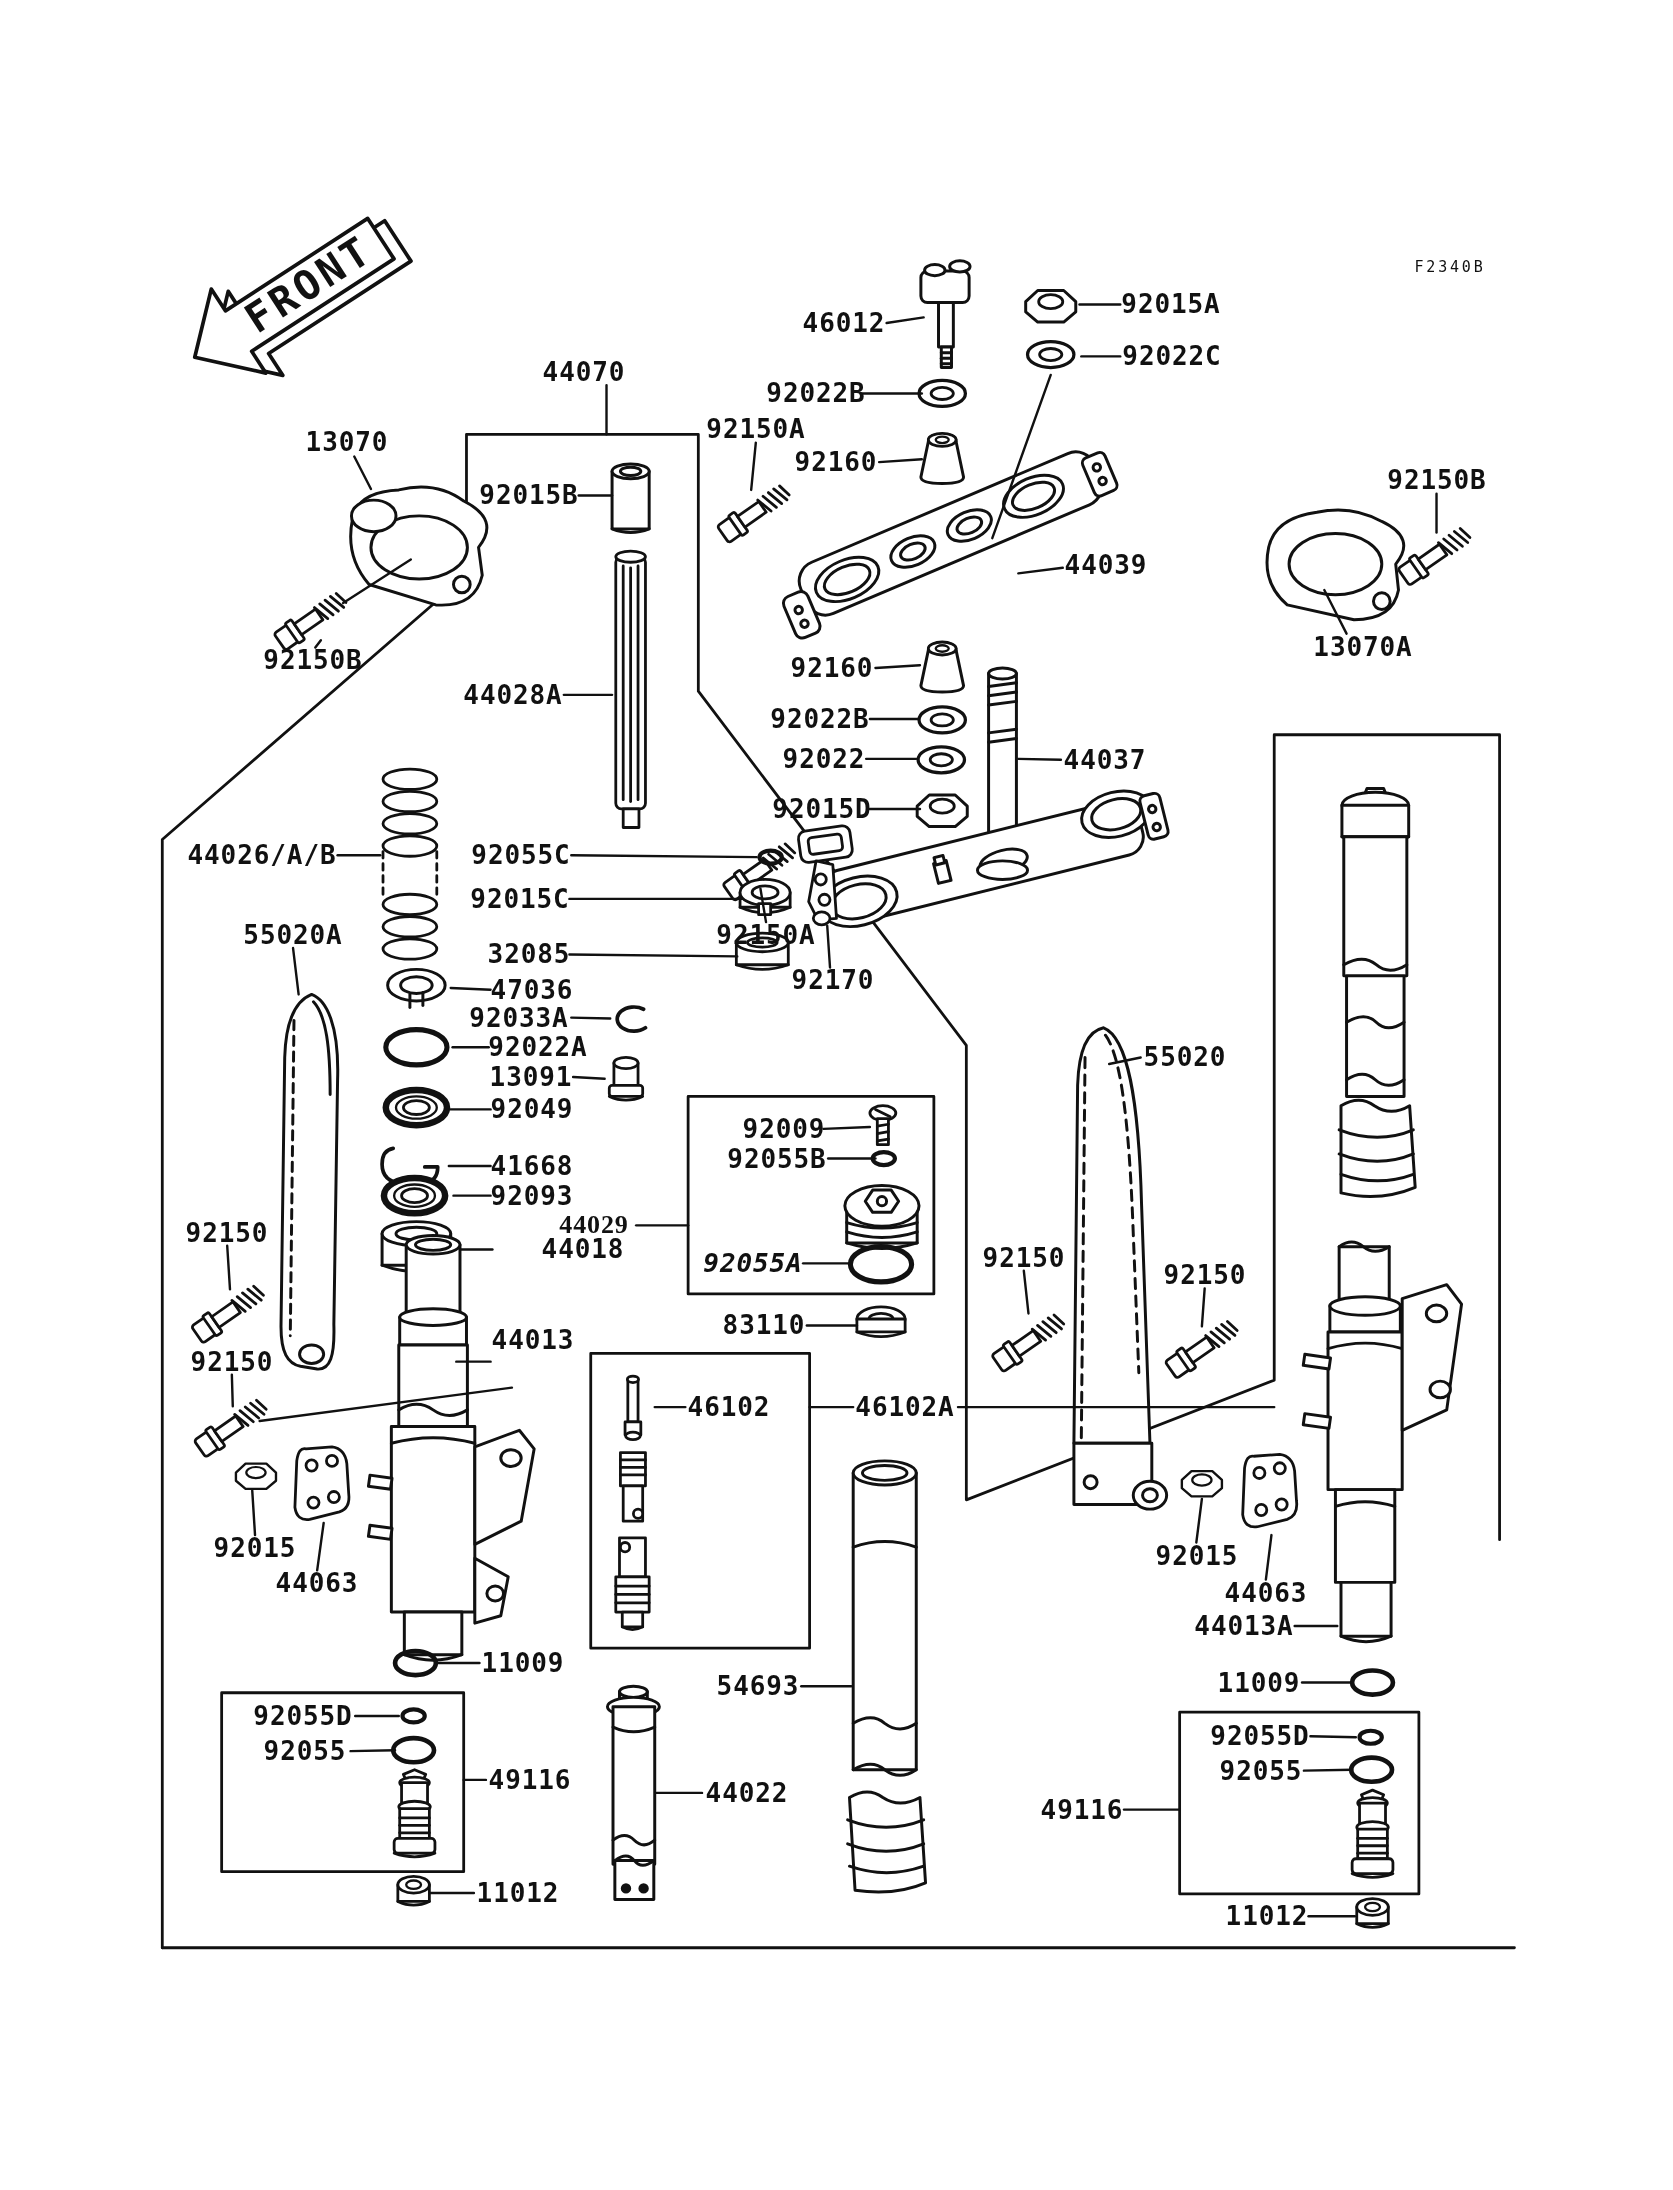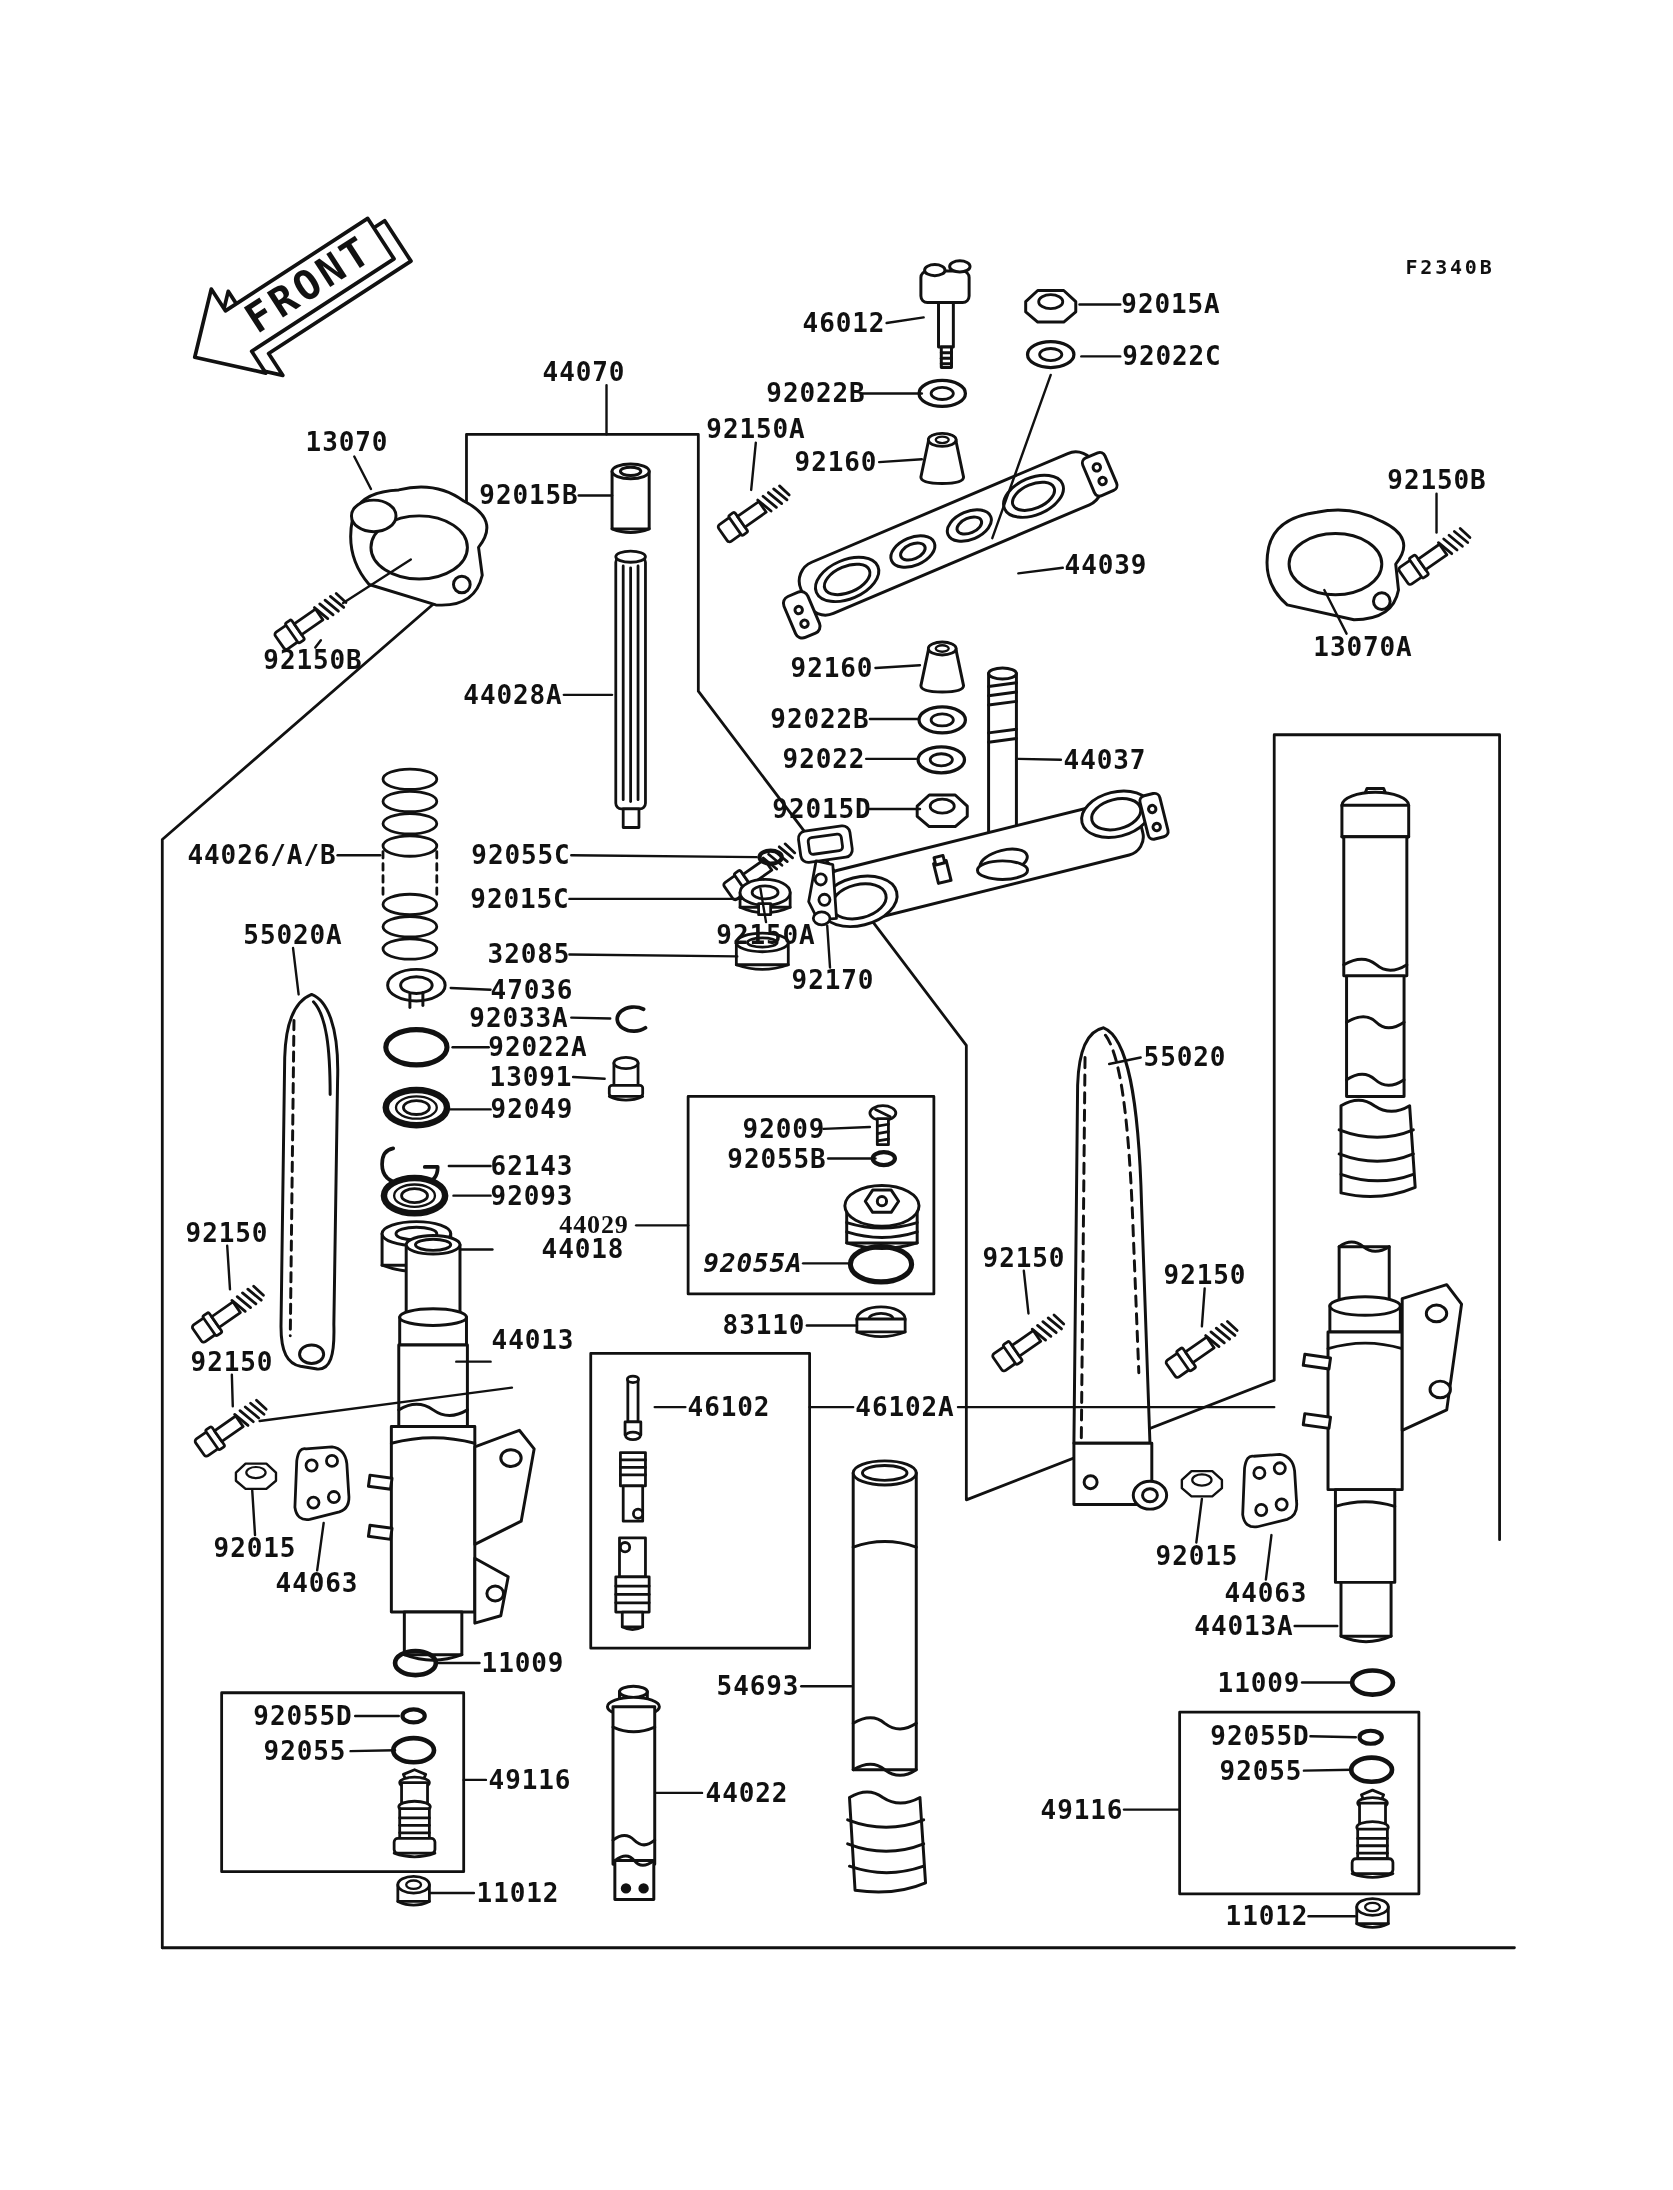--- a/index.html
+++ b/index.html
@@ -1,21 +1,21 @@
 <!DOCTYPE html>
 <html style="font-size:15px"><head>
 <meta charset="utf-8">
 <style>
   html,body{margin:0;padding:0;background:#ffffff;}
   #page{position:relative;width:1673px;height:2191px;background:#fff;overflow:hidden;
         font-family:"DejaVu Sans Mono","Liberation Mono",monospace;}
   #diagram-svg{position:absolute;left:0;top:0;}
   .part-label{position:absolute;transform:translate(-50%,-50%);font-size:26px;font-weight:700;
         letter-spacing:0.9px;color:#111;white-space:nowrap;}
-  #figure-code{position:absolute;transform:translate(-50%,-50%);font-size:20px;font-weight:700;
+  #figure-code{position:absolute;transform:translate(-50%,-50%);font-size:15px;font-weight:400;
         letter-spacing:2.8px;color:#111;white-space:nowrap;}
   svg *{vector-effect:none;}
 </style>
 </head>
 <body>
 
 <div id="page">
 
 <svg id="diagram-svg" width="1673" height="2191" viewBox="0 0 1804 2362" stroke-linecap="round" stroke-linejoin="round">
   <defs>
@@ -523,21 +523,21 @@
       <div class="part-label" style="left: 262px; top: 855px;">44026/A/B</div>
       <div class="part-label" style="left: 521px; top: 855px;">92055C</div>
       <div class="part-label" style="left: 520px; top: 899px;">92015C</div>
       <div class="part-label" style="left: 529px; top: 954px;">32085</div>
       <div class="part-label" style="left: 293px; top: 935px;">55020A</div>
       <div class="part-label" style="left: 532px; top: 990px;">47036</div>
       <div class="part-label" style="left: 519px; top: 1018px;">92033A</div>
       <div class="part-label" style="left: 538px; top: 1047px;">92022A</div>
       <div class="part-label" style="left: 531px; top: 1077px;">13091</div>
       <div class="part-label" style="left: 532px; top: 1109px;">92049</div>
-      <div class="part-label" style="left: 532px; top: 1166px;">62143</div>
+      <div class="part-label" style="left: 532px; top: 1166px;">41668</div>
       <div class="part-label" style="left: 532px; top: 1196px;">92093</div>
       <div class="part-label" style="left: 594px; top: 1225px; font-family: Liberation Serif, serif;">44029</div>
       <div class="part-label" style="left: 535px; top: 1249px; margin-left: 48px;">44018</div>
       <div class="part-label" style="left: 784px; top: 1129px;">92009</div>
       <div class="part-label" style="left: 777px; top: 1159px;">92055B</div>
       <div class="part-label" style="left: 753px; top: 1263px; font-style: italic;">92055A</div>
       <div class="part-label" style="left: 764px; top: 1325px;">83110</div>
       <div class="part-label" style="left: 227px; top: 1233px;">92150</div>
       <div class="part-label" style="left: 232px; top: 1362px;">92150</div>
       <div class="part-label" style="left: 255px; top: 1548px;">92015</div>

